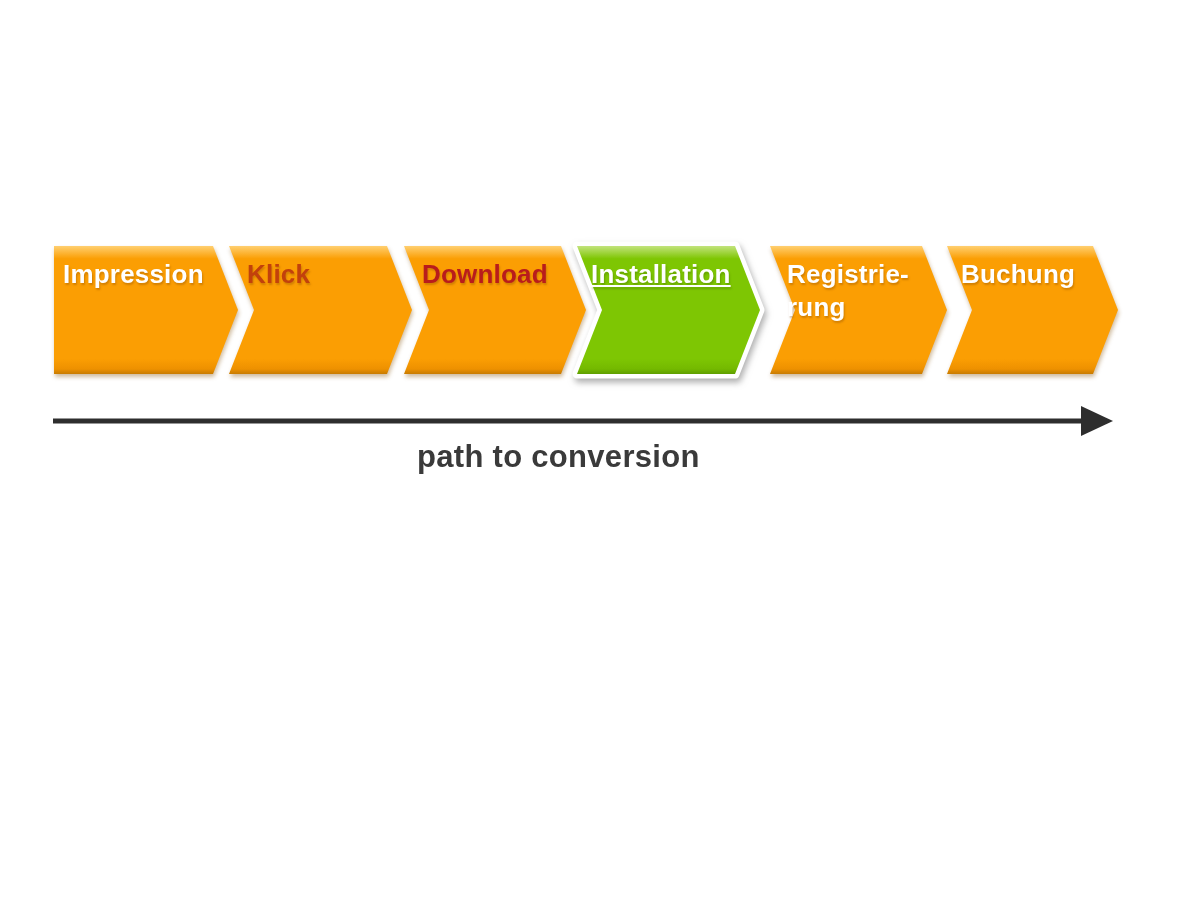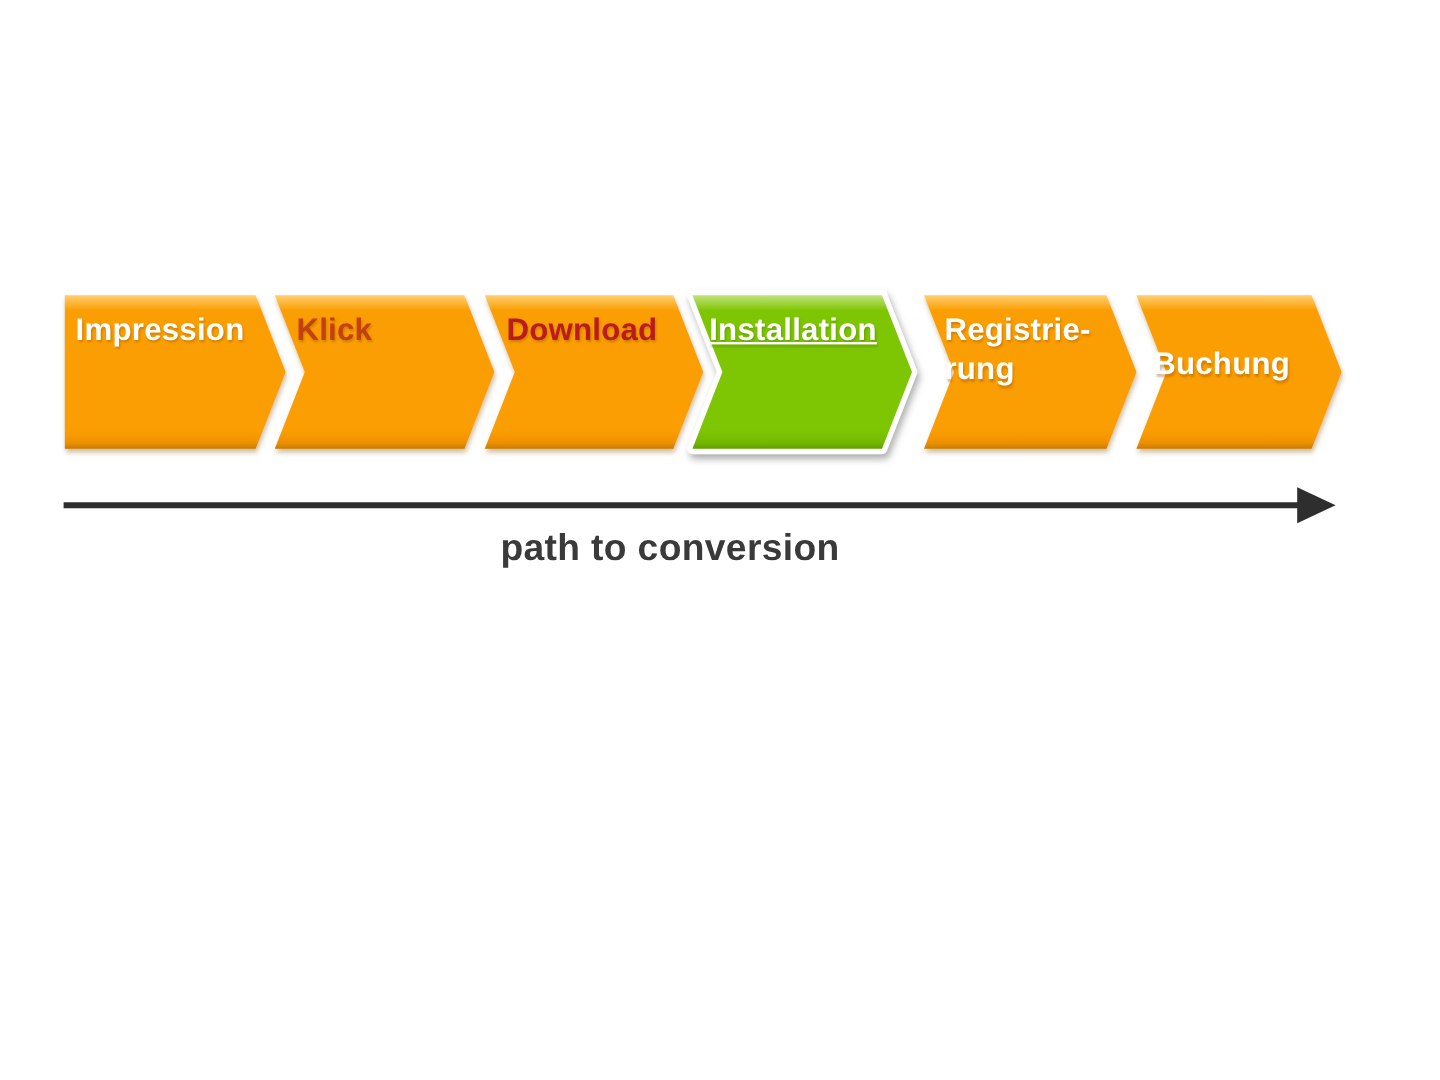--- a/index.html
+++ b/index.html
@@ -26,21 +26,21 @@
     white-space: pre-line;
     text-shadow: 1px 2px 2px rgba(130, 70, 0, 0.35);
     letter-spacing: 0.2px;
   }
   .step-label.on-green { text-shadow: 1px 2px 2px rgba(60, 100, 0, 0.35); }
   .lbl-impression    { left: 63px;  top: 258px; }
   .lbl-klick         { left: 247px; top: 258px; }
   .lbl-download      { left: 422px; top: 258px; }
   .lbl-installation  { left: 591px; top: 258px; text-decoration: underline; }
   .lbl-registrierung { left: 787px; top: 258px; }
-  .lbl-buchung       { left: 961px; top: 258px; margin-top: 29px; }
+  .lbl-buchung       { left: 961px; top: 258px; }
   .axis-caption {
     position: absolute;
     left: 417px;
     top: 439px;
     font-weight: bold;
     font-size: 31px;
     letter-spacing: 0.3px;
   }
 </style>
 </head>

